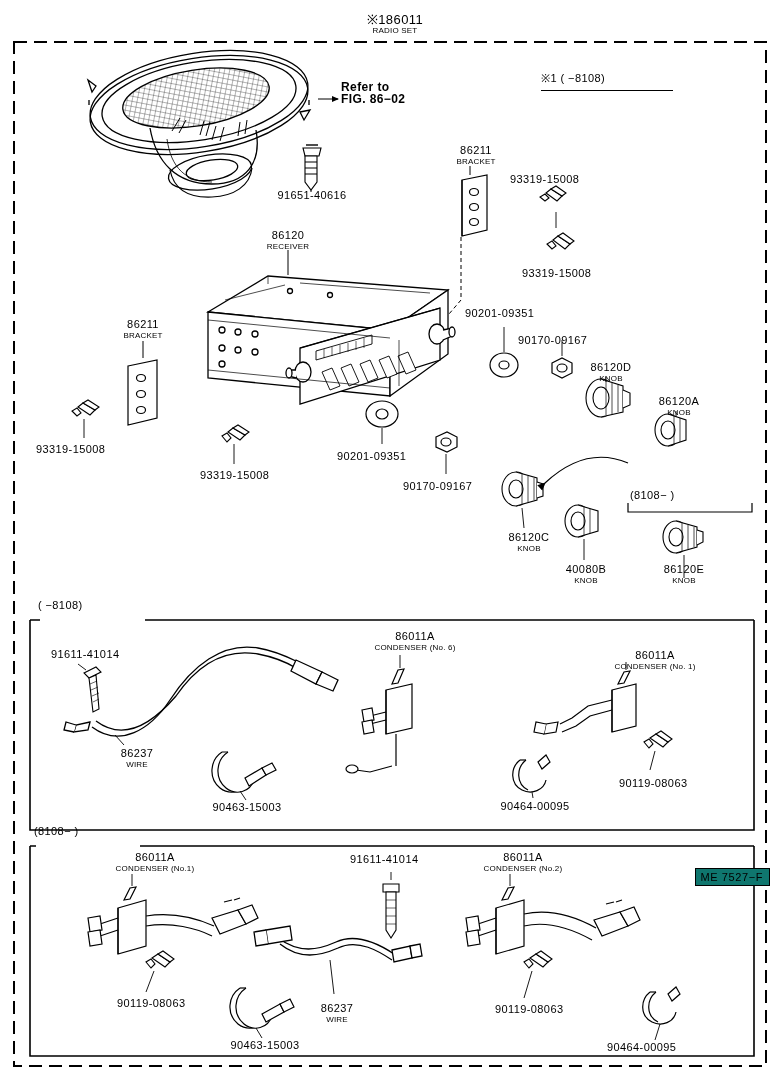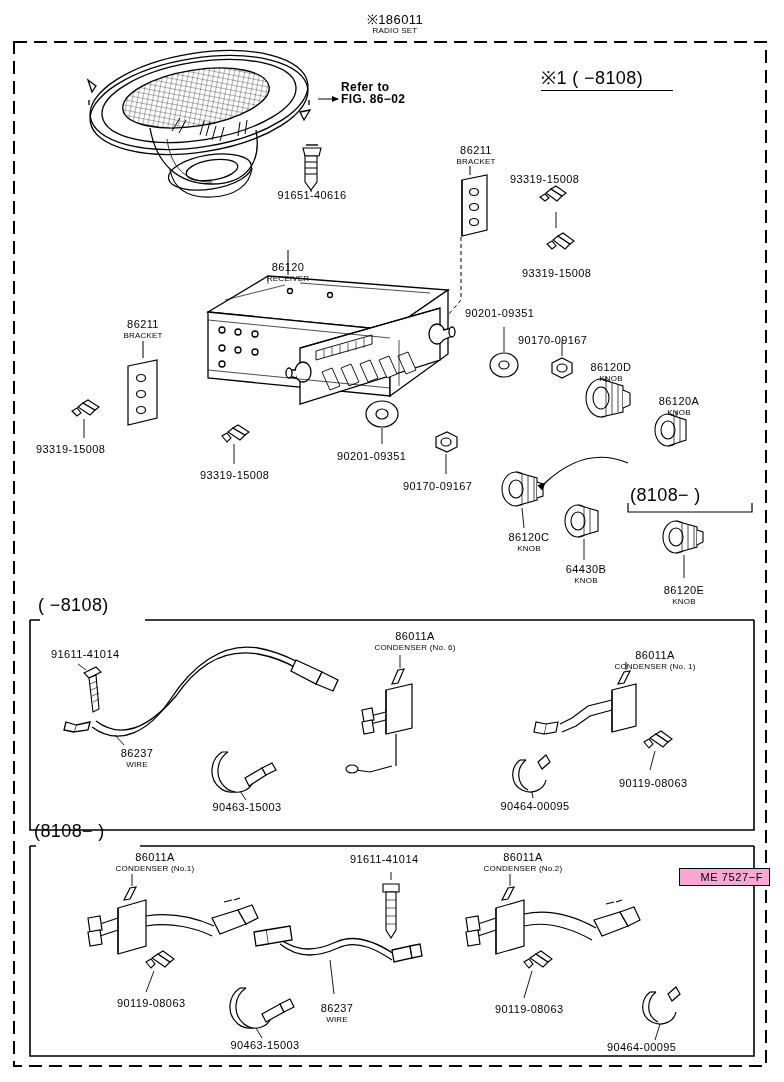--- a/index.html
+++ b/index.html
@@ -29,31 +29,31 @@
     white-space: nowrap;
     color: #000;
   }
   .lbl .sub {
     display: block;
     font-size: 8px;
     letter-spacing: 0.2px;
     line-height: 9px;
   }
   .lbl.ctr { text-align: center; transform: translateX(-50%); }
-  .lbl.big { font-size: 18px; }
+  .lbl.big { font-size: 11px; }
   svg { position: absolute; left: 0; top: 0; }
   .footer {
     position: absolute;
     right: 14px;
     bottom: 8px;
     font-size: 11px;
     letter-spacing: 0.6px;
     border: 1px solid #000;
-    padding: 2px 6px 2px 20px;
-    background: #f9a8d4;
+    padding: 2px 6px 2px 4px;
+    background: #0f766e;
   }
 </style>
 </head>
 <body>
 
 <div id="sheet">
 
   <svg width="784" height="1082" viewBox="0 0 784 1082">
     <defs>
       <pattern id="mesh" width="5" height="5" patternUnits="userSpaceOnUse" patternTransform="rotate(20)">
@@ -447,21 +447,21 @@
   </div>
 
   <div class="lbl" style="left:510px; top:174px;">
     <span>93319-15008</span>
   </div>
 
   <div class="lbl" style="left:522px; top:268px;">
     <span>93319-15008</span>
   </div>
 
-  <div class="lbl ctr" style="left:288px; top:230px;margin-top:32px;">
+  <div class="lbl ctr" style="left:288px; top:230px;">
     <span>86120</span>
     <span class="sub">RECEIVER</span>
   </div>
 
   <div class="lbl" style="left:465px; top:308px;">
     <span>90201-09351</span>
   </div>
 
   <div class="lbl" style="left:518px; top:335px;">
     <span>90170-09167</span>
@@ -497,25 +497,25 @@
   <div class="lbl" style="left:403px; top:481px;">
     <span>90170-09167</span>
   </div>
 
   <div class="lbl ctr" style="left:529px; top:532px;">
     <span>86120C</span>
     <span class="sub">KNOB</span>
   </div>
 
   <div class="lbl ctr" style="left:586px; top:564px;">
-    <span>64430B</span>
+    <span>40080B</span>
     <span class="sub">KNOB</span>
   </div>
 
-  <div class="lbl ctr" style="left:684px; top:585px;">
+  <div class="lbl ctr" style="left:684px; top:564px;">
     <span>86120E</span>
     <span class="sub">KNOB</span>
   </div>
 
   <div class="lbl" style="left:51px; top:649px;">
     <span>91611-41014</span>
   </div>
 
   <div class="lbl ctr" style="left:137px; top:748px;">
     <span>86237</span>

